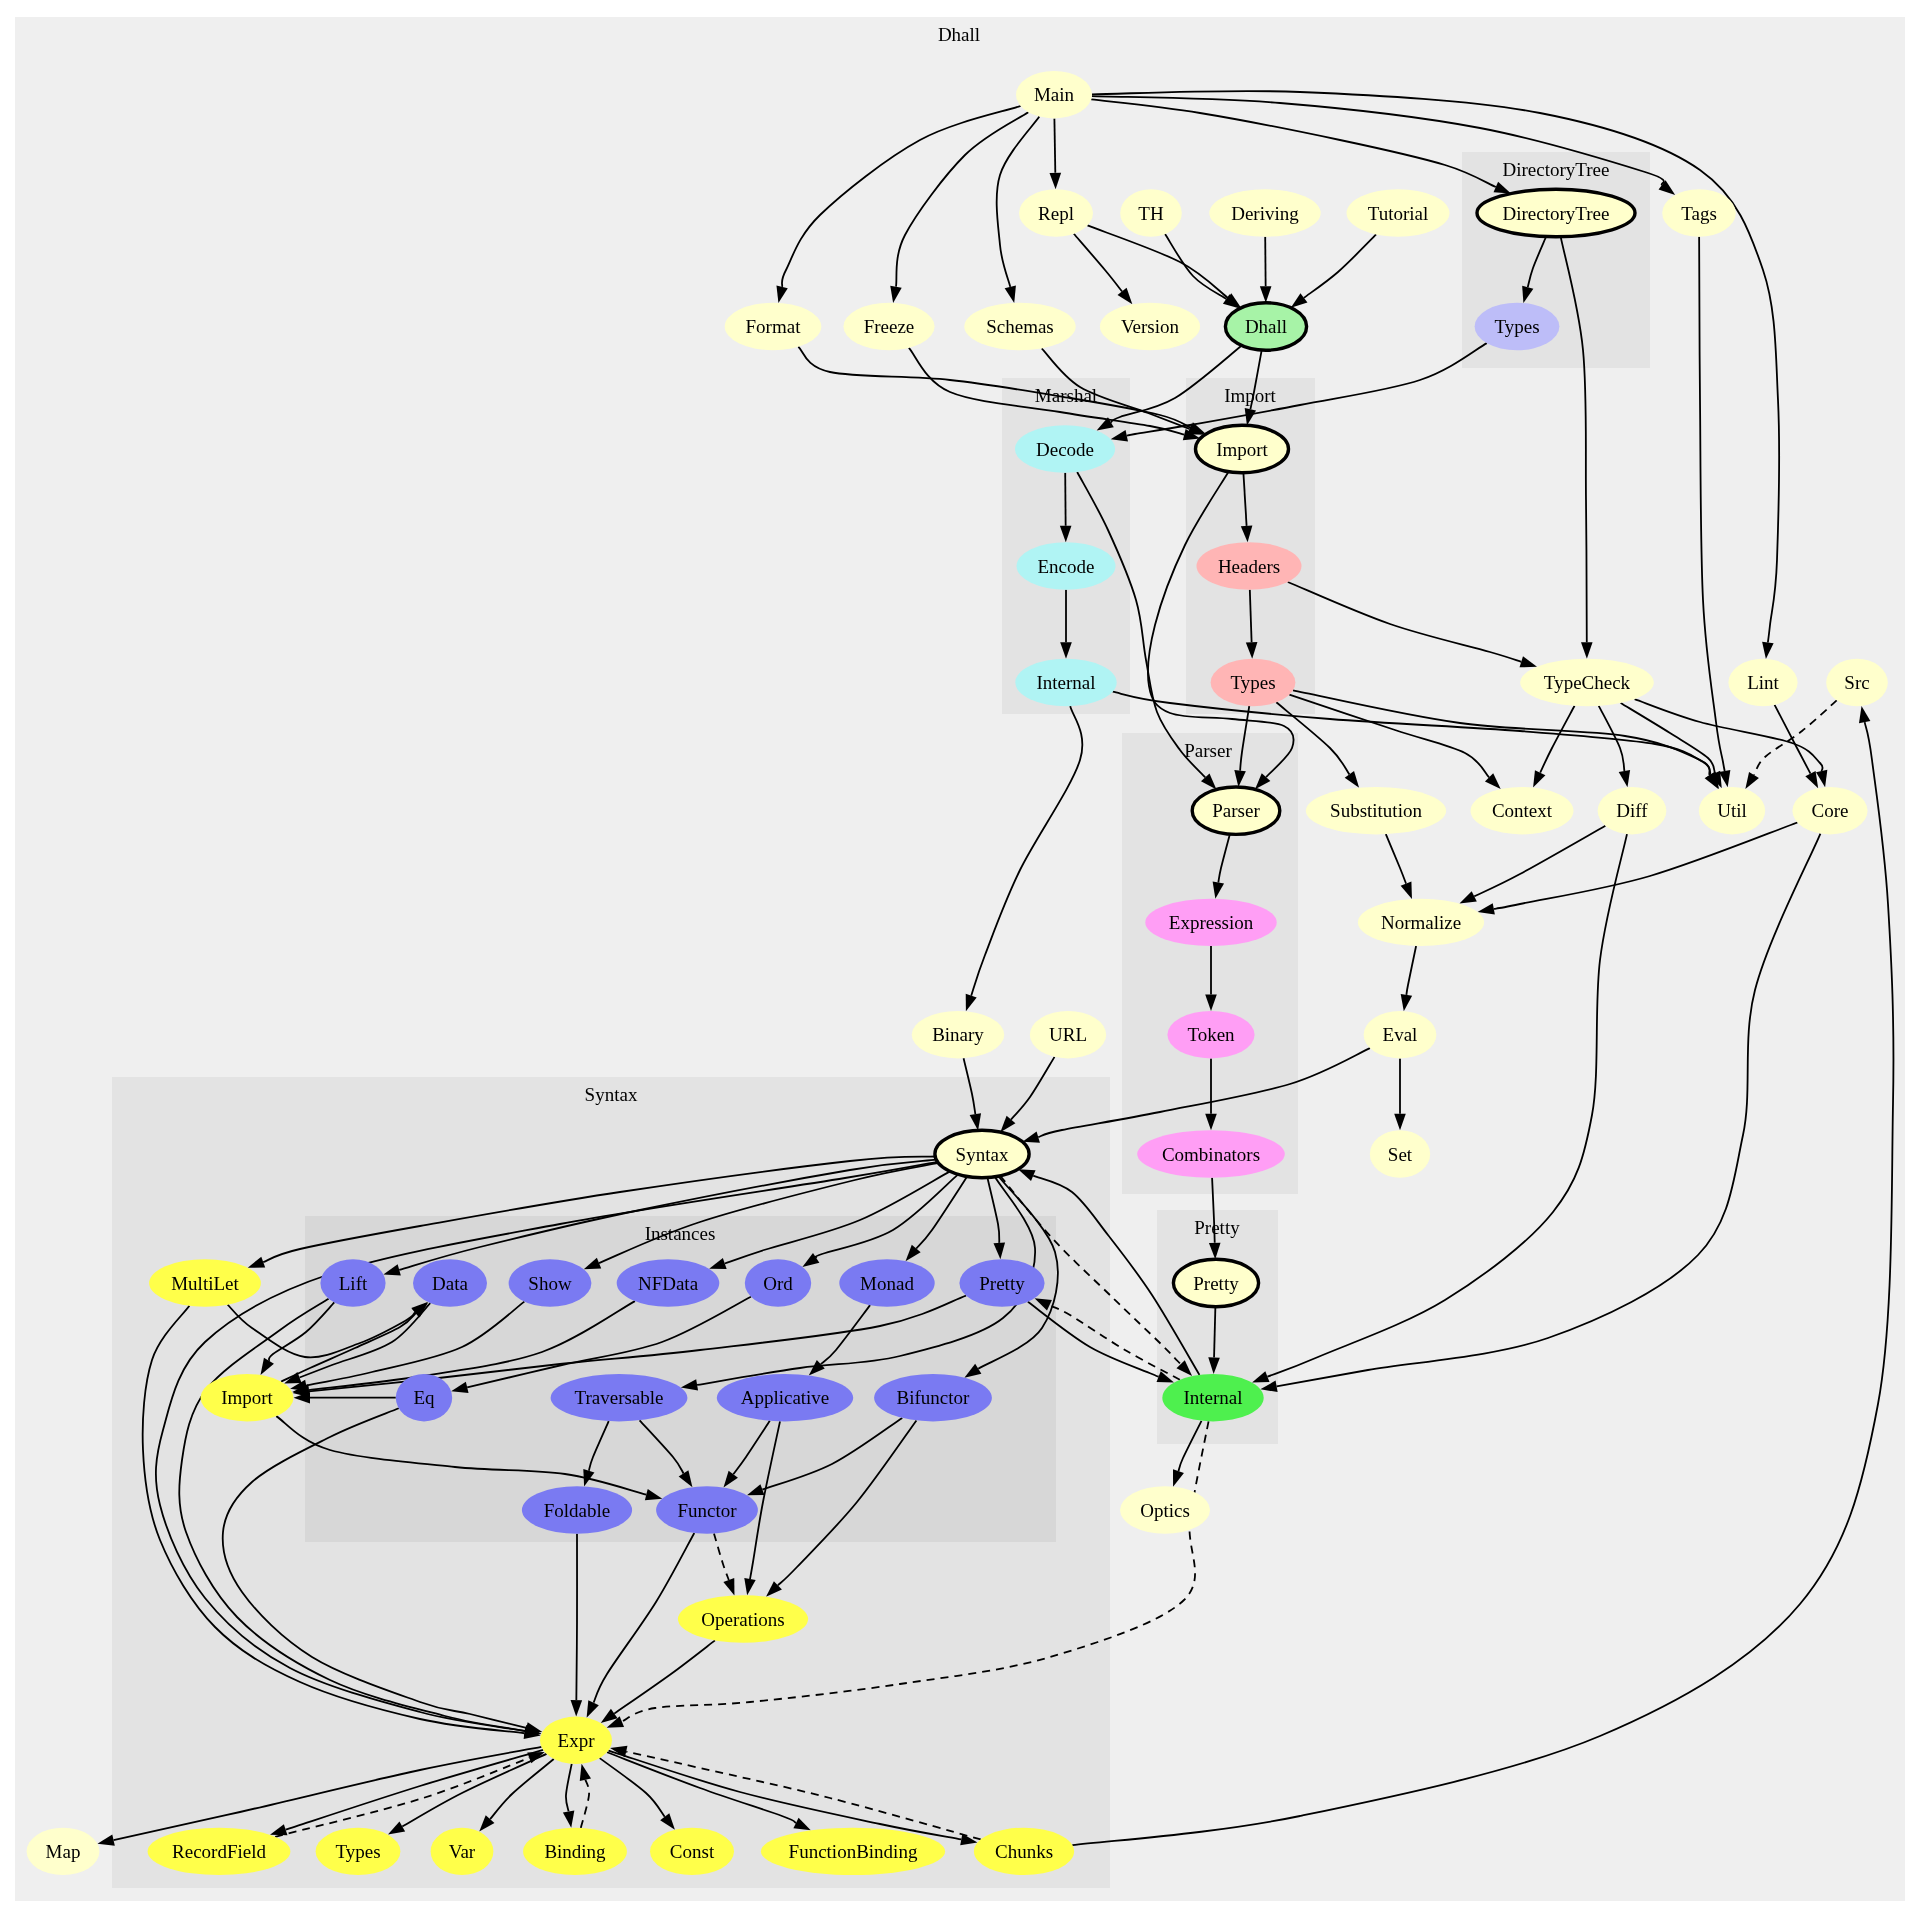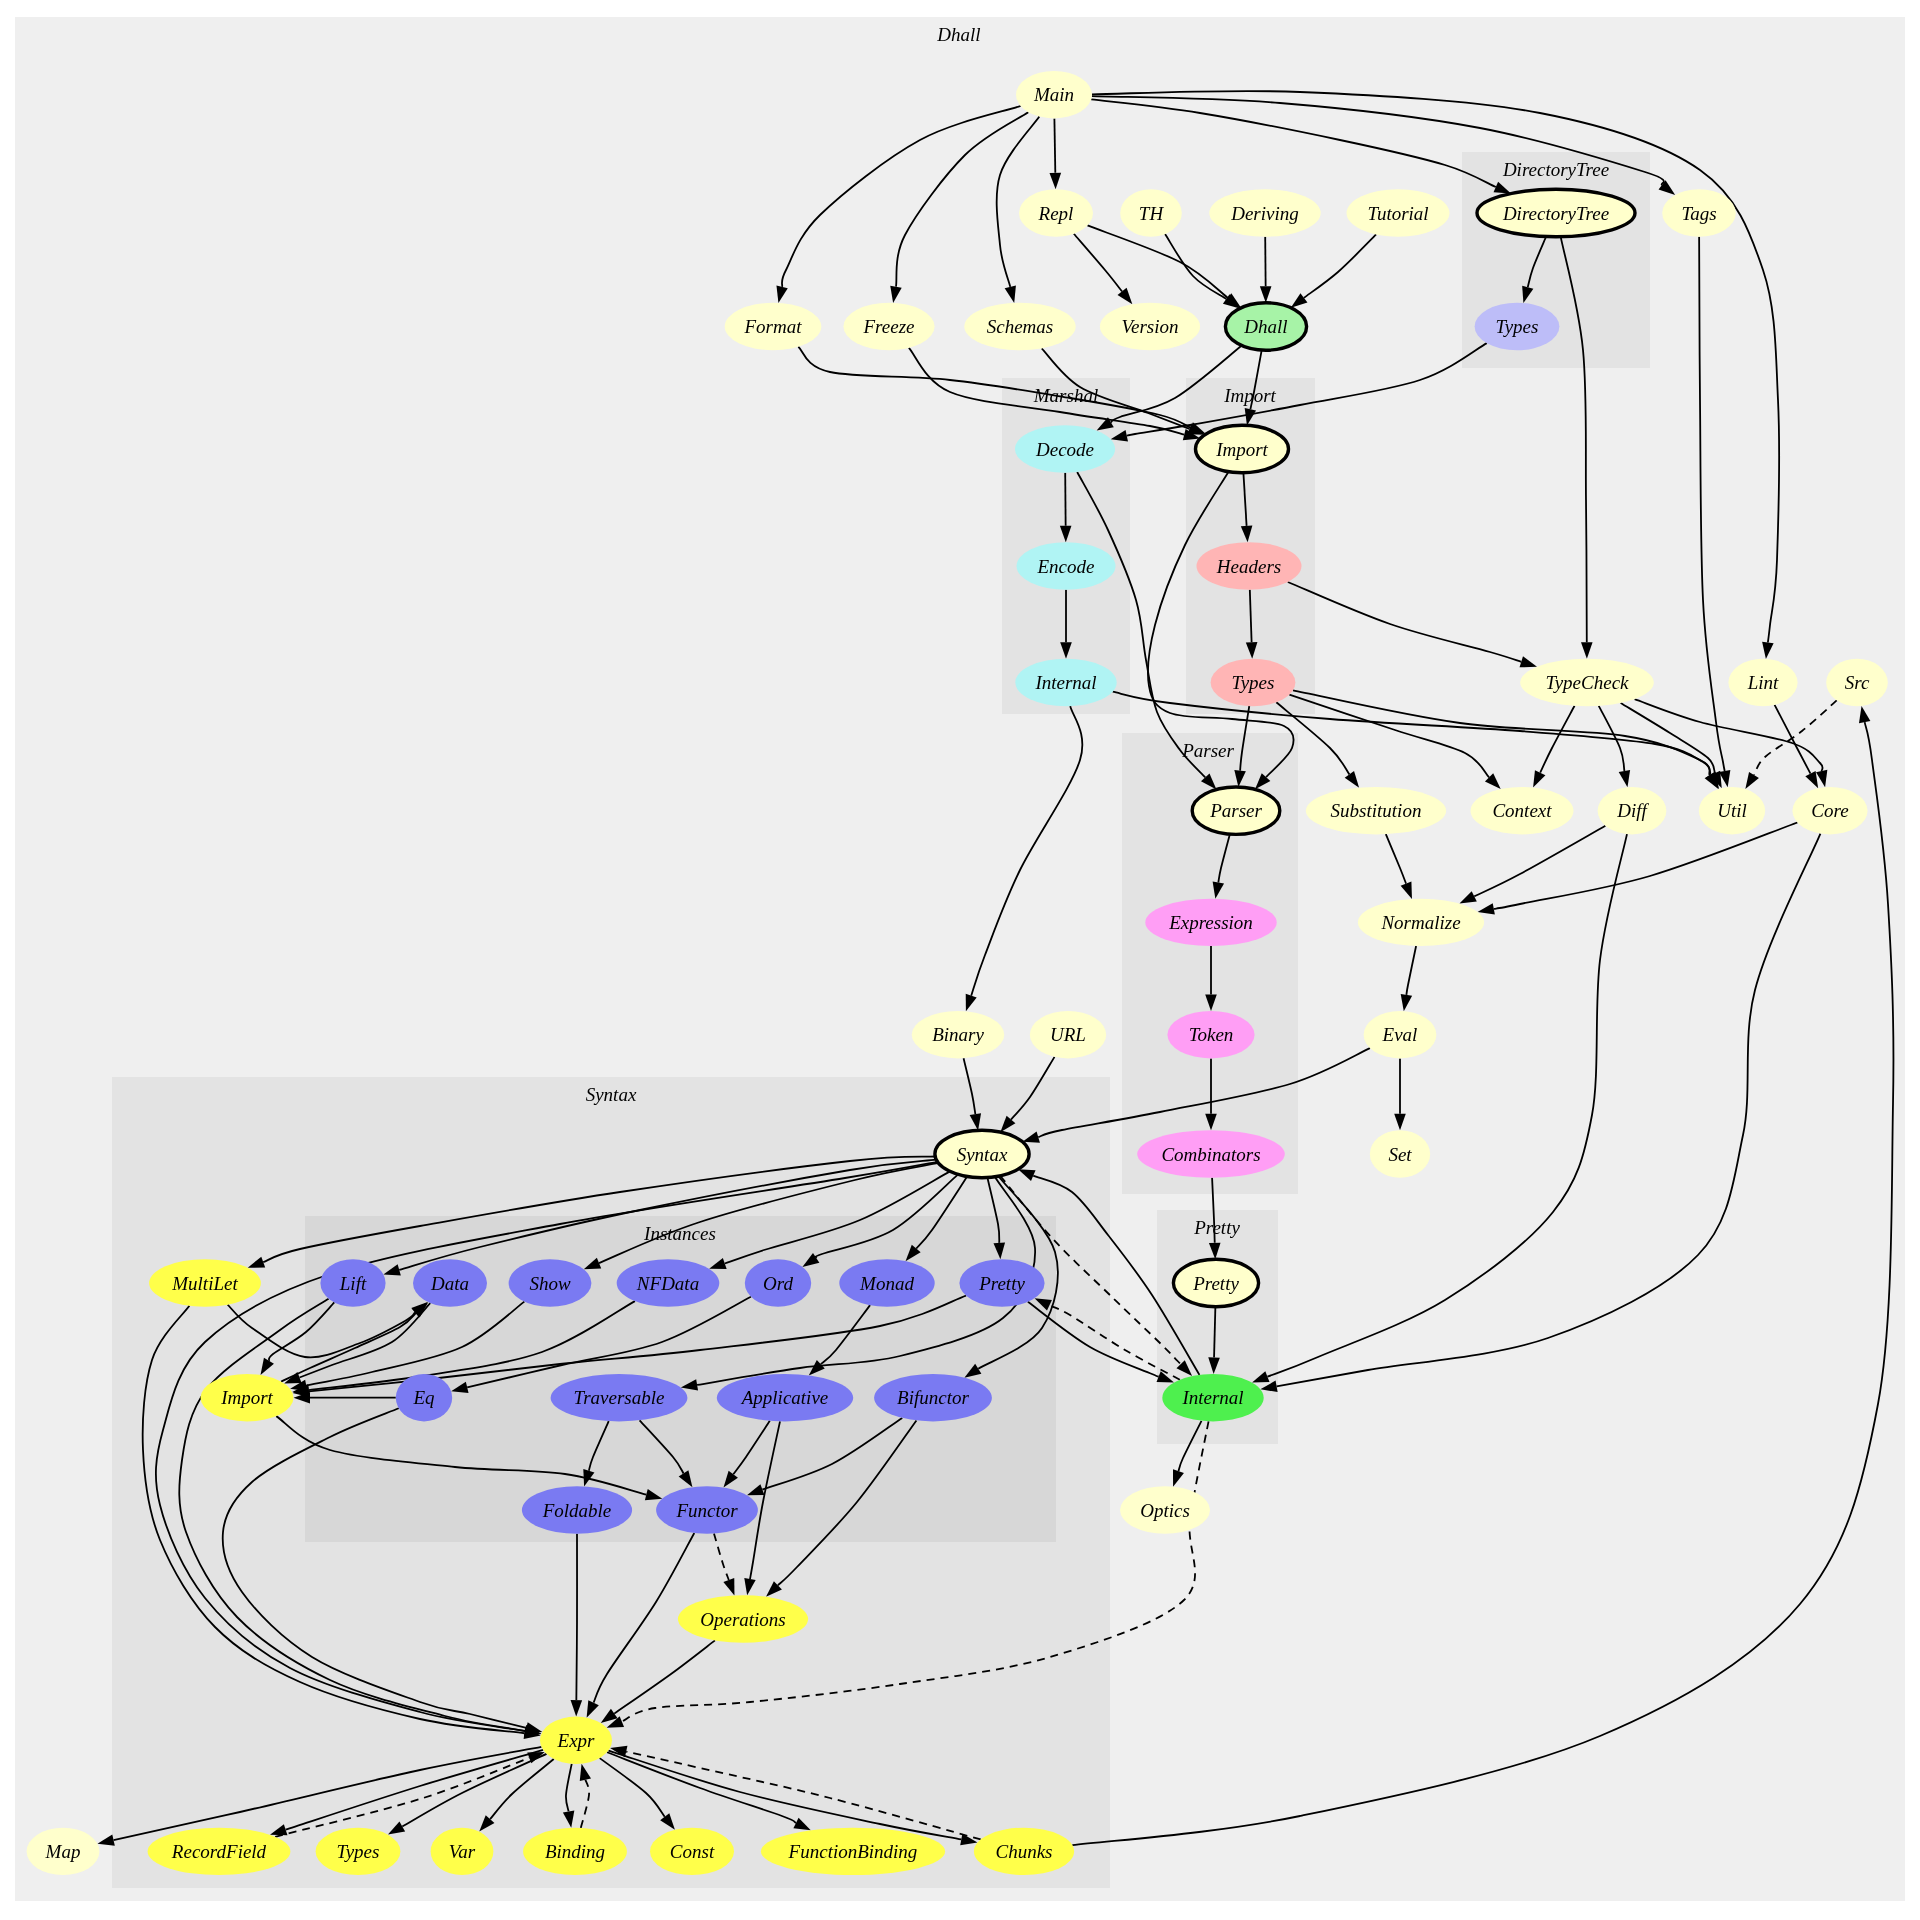--- a/index.html
+++ b/index.html
@@ -1,17 +1,17 @@
 <!DOCTYPE html>
 <html><head>
 <meta charset="utf-8">
 <style>
   html,body{margin:0;padding:0;}
   body{width:1920px;height:1920px;background:#ffffff;}
-  #diagram{width:1559px;height:1920px;font-style:italic;}
+  #diagram{width:1559px;height:1920px;}
   svg{display:block;}
   text{font-family:"Liberation Serif","DejaVu Serif",serif;}
 </style>
 </head>
 <body>
 
 <div id="diagram">
     <svg width="1920" height="1920" viewBox="0 0 1920 1920">
       <rect x="0" y="0" width="1920" height="1920" fill="#ffffff"></rect>
       <rect x="15" y="17" width="1890" height="1884" fill="#efefef"></rect>

